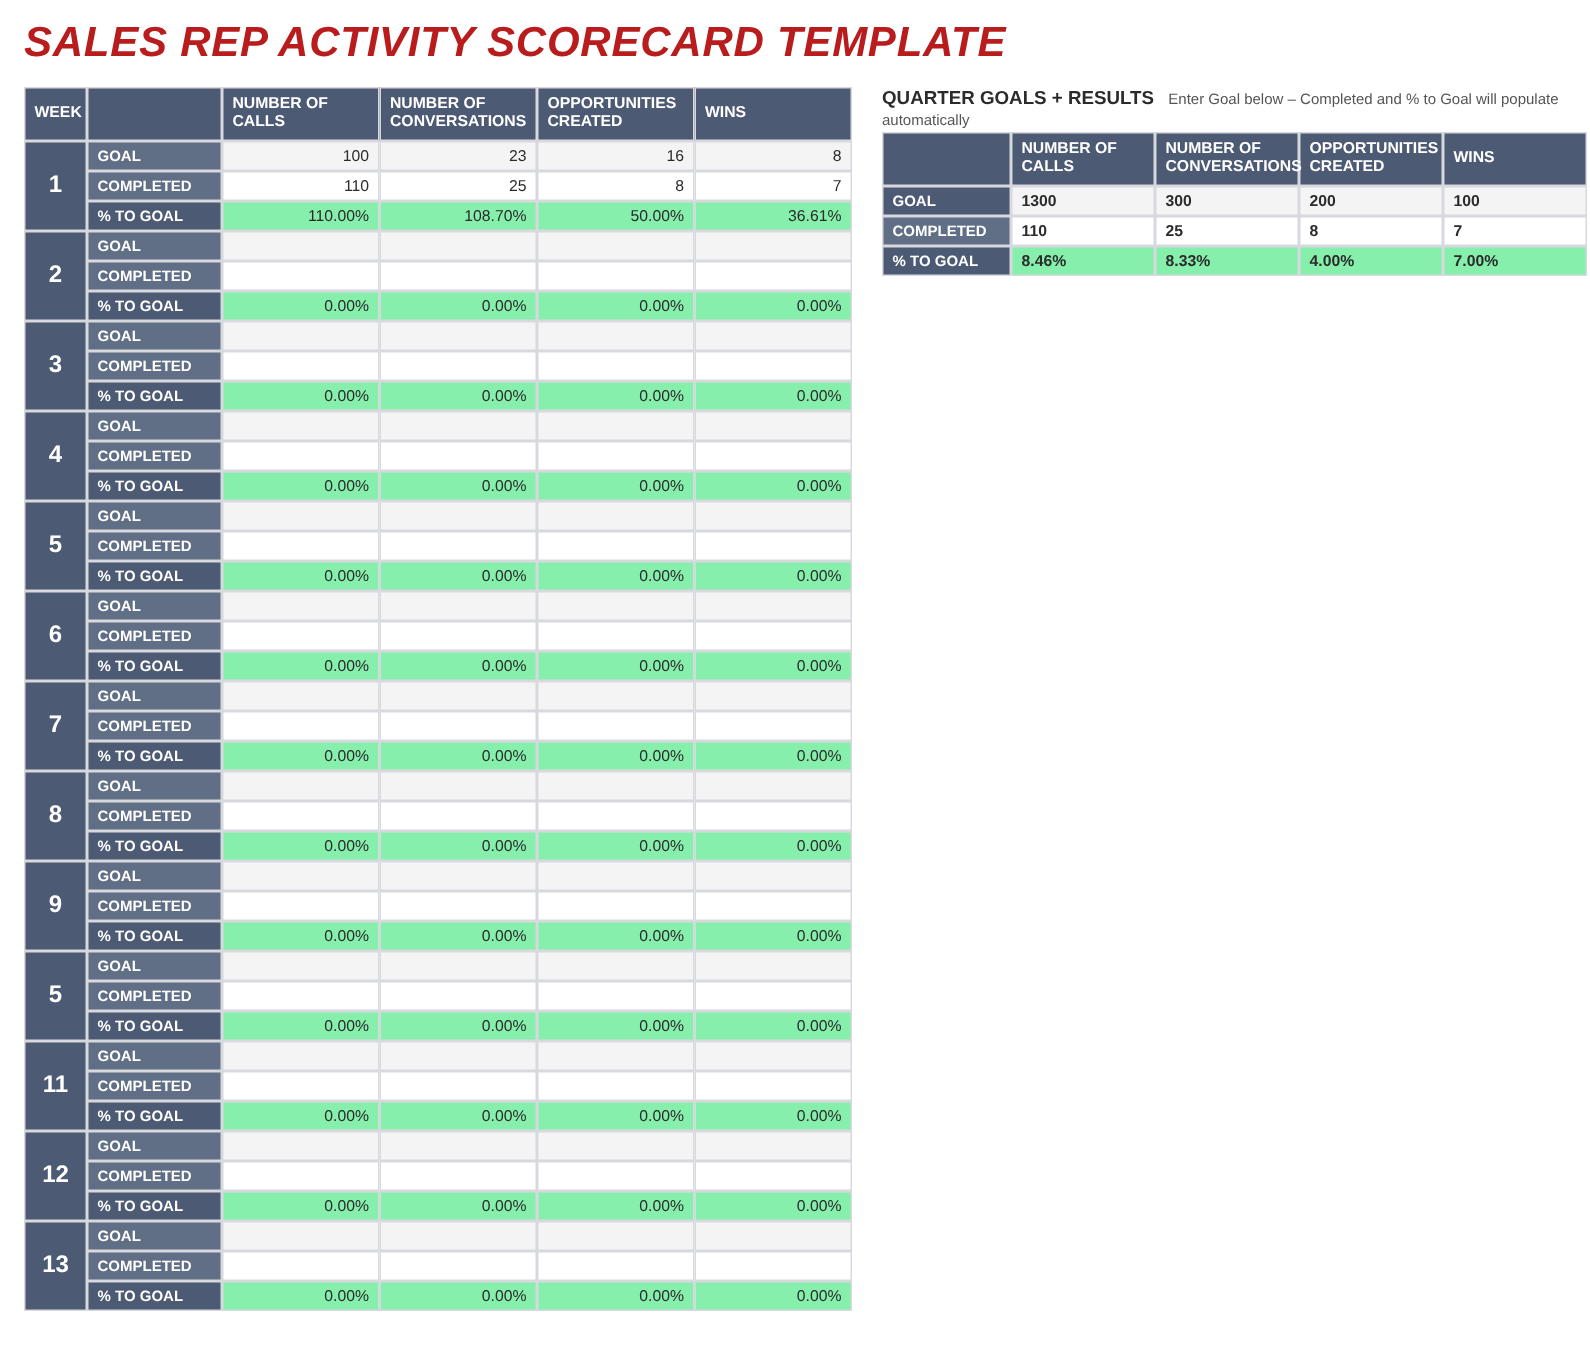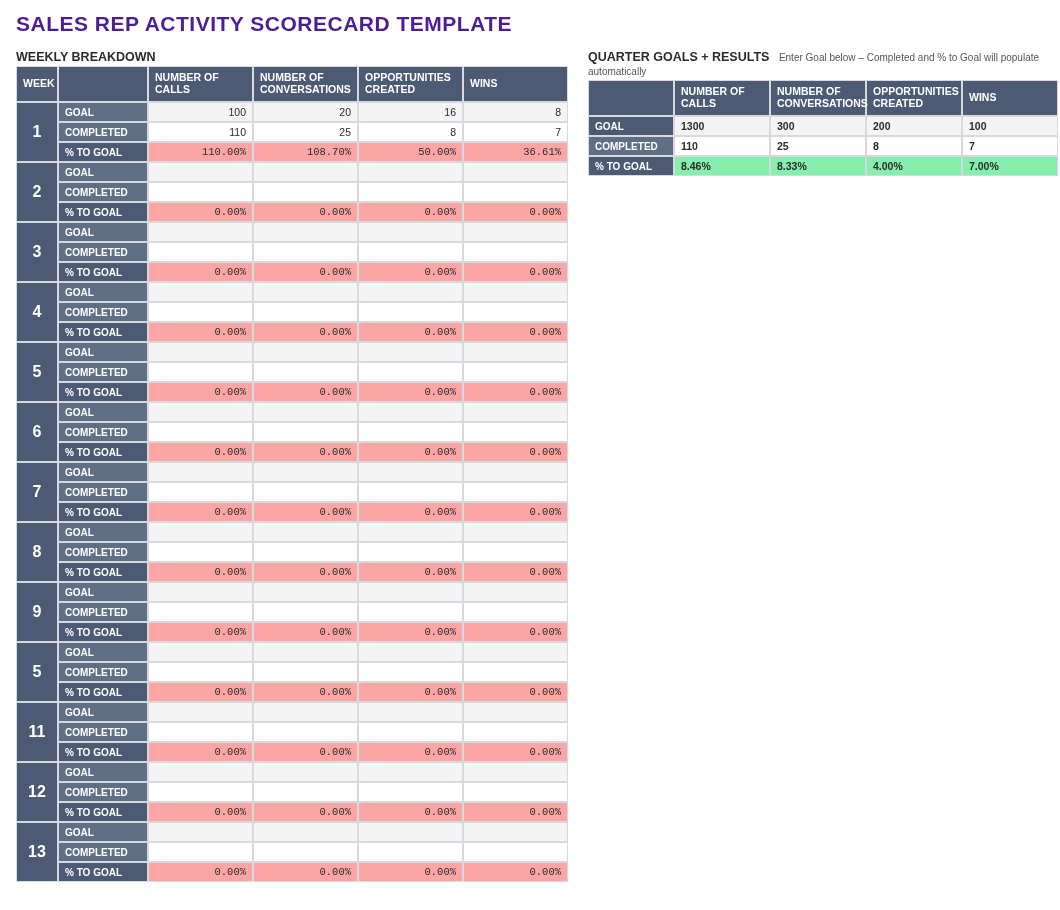--- a/index.html
+++ b/index.html
@@ -5,25 +5,26 @@
   * { box-sizing: border-box; margin: 0; padding: 0; }
   body {
     font-family: "Segoe UI", Arial, sans-serif;
     background: #ffffff;
     padding: 12px 16px;
     font-size: 11px;
     color: #333;
     width: 1060px;
   }
   h1.page-title {
-    font-size: 21px;
-    font-weight: 700;
-    color: #4c1d95;
+    font-size: 28px;
+    font-weight: 700;
+    color: #b91c1c;
     letter-spacing: 0.5px;
     margin-bottom: 14px;
+    font-style: italic;
   }
   .layout {
     display: flex;
     gap: 20px;
     align-items: flex-start;
   }
   .section-title {
     font-size: 12.5px;
     font-weight: 700;
     color: #2b2b2b;
@@ -77,21 +78,21 @@
     font-size: 10px;
   }
   .weekly td.row-label.pct { background: #4d5a74; }
   .weekly td.val {
     text-align: right;
     background: #f4f4f4;
     color: #2b2b2b;
   }
   .weekly td.val.goal      { background: #f4f4f4; }
   .weekly td.val.completed { background: #ffffff; }
-  .weekly td.val.pct       { background: #fca5a5; font-weight: 400; font-family: Liberation Mono, monospace; }
+  .weekly td.val.pct       { background: #86efac; font-weight: 400; }
 
   
   .quarter { width: 470px; }
   .quarter th, .quarter td {
     border: 1px solid #d7d9df;
     height: 20px;
     padding: 0 6px;
     font-size: 10.5px;
     vertical-align: middle;
   }
@@ -122,21 +123,20 @@
   .quarter td.val.pct       { background: #86efac; font-weight: 700; }
 </style>
 </head>
 <body>
 
 <h1 class="page-title">SALES REP ACTIVITY SCORECARD TEMPLATE</h1>
 
 <div class="layout">
 
   <div>
-    <div class="section-title">WEEKLY BREAKDOWN</div>
     <table class="weekly">
       <colgroup>
         <col class="c-week">
           <col class="c-label">
         <col class="c-metric">
           <col class="c-metric">
           <col class="c-metric">
           <col class="c-metric">
       </colgroup>
       <thead>
@@ -147,21 +147,21 @@
           <th>NUMBER OF CONVERSATIONS</th>
           <th>OPPORTUNITIES CREATED</th>
           <th>WINS</th>
         </tr>
       </thead>
       <tbody id="weekly-body">
           <tr>
             <td rowspan="3" class="weeknum">1</td>
             <td class="row-label">GOAL</td>
             <td class="val goal">100</td>
-            <td class="val goal">20</td>
+            <td class="val goal">23</td>
             <td class="val goal">16</td>
             <td class="val goal">8</td>
           </tr>
           <tr>
             <td class="row-label">COMPLETED</td>
             <td class="val completed">110</td>
             <td class="val completed">25</td>
             <td class="val completed">8</td>
             <td class="val completed">7</td>
           </tr>

